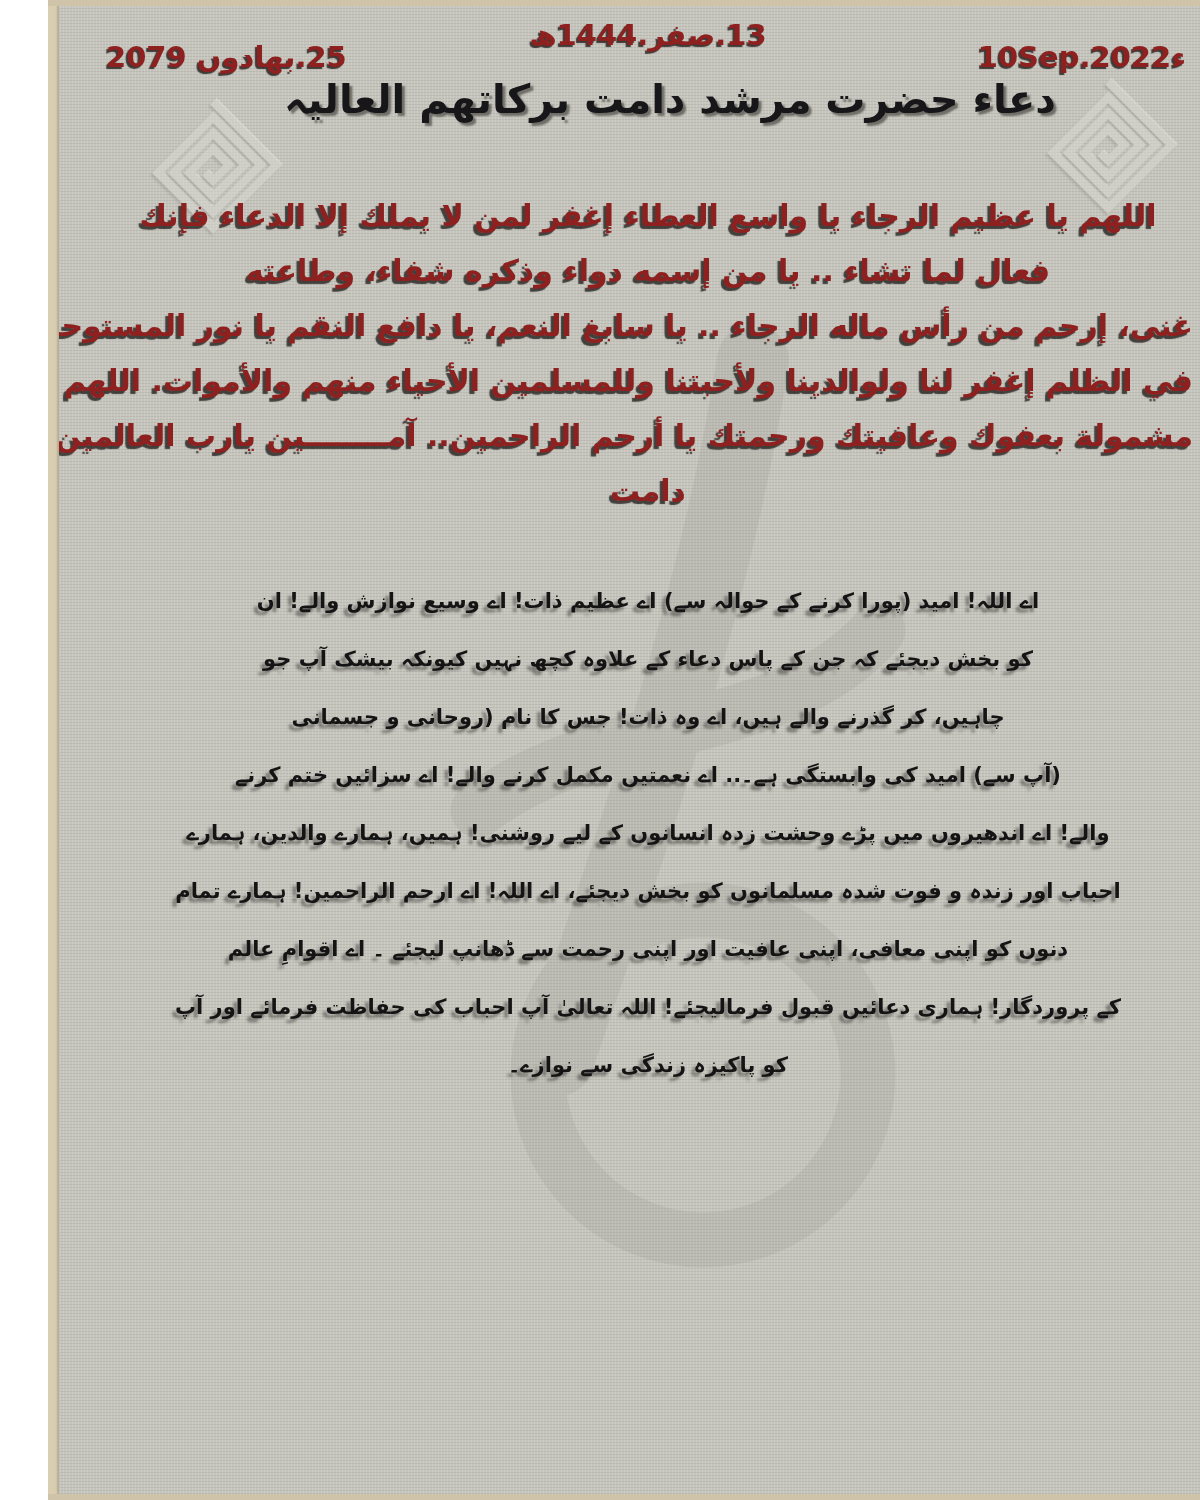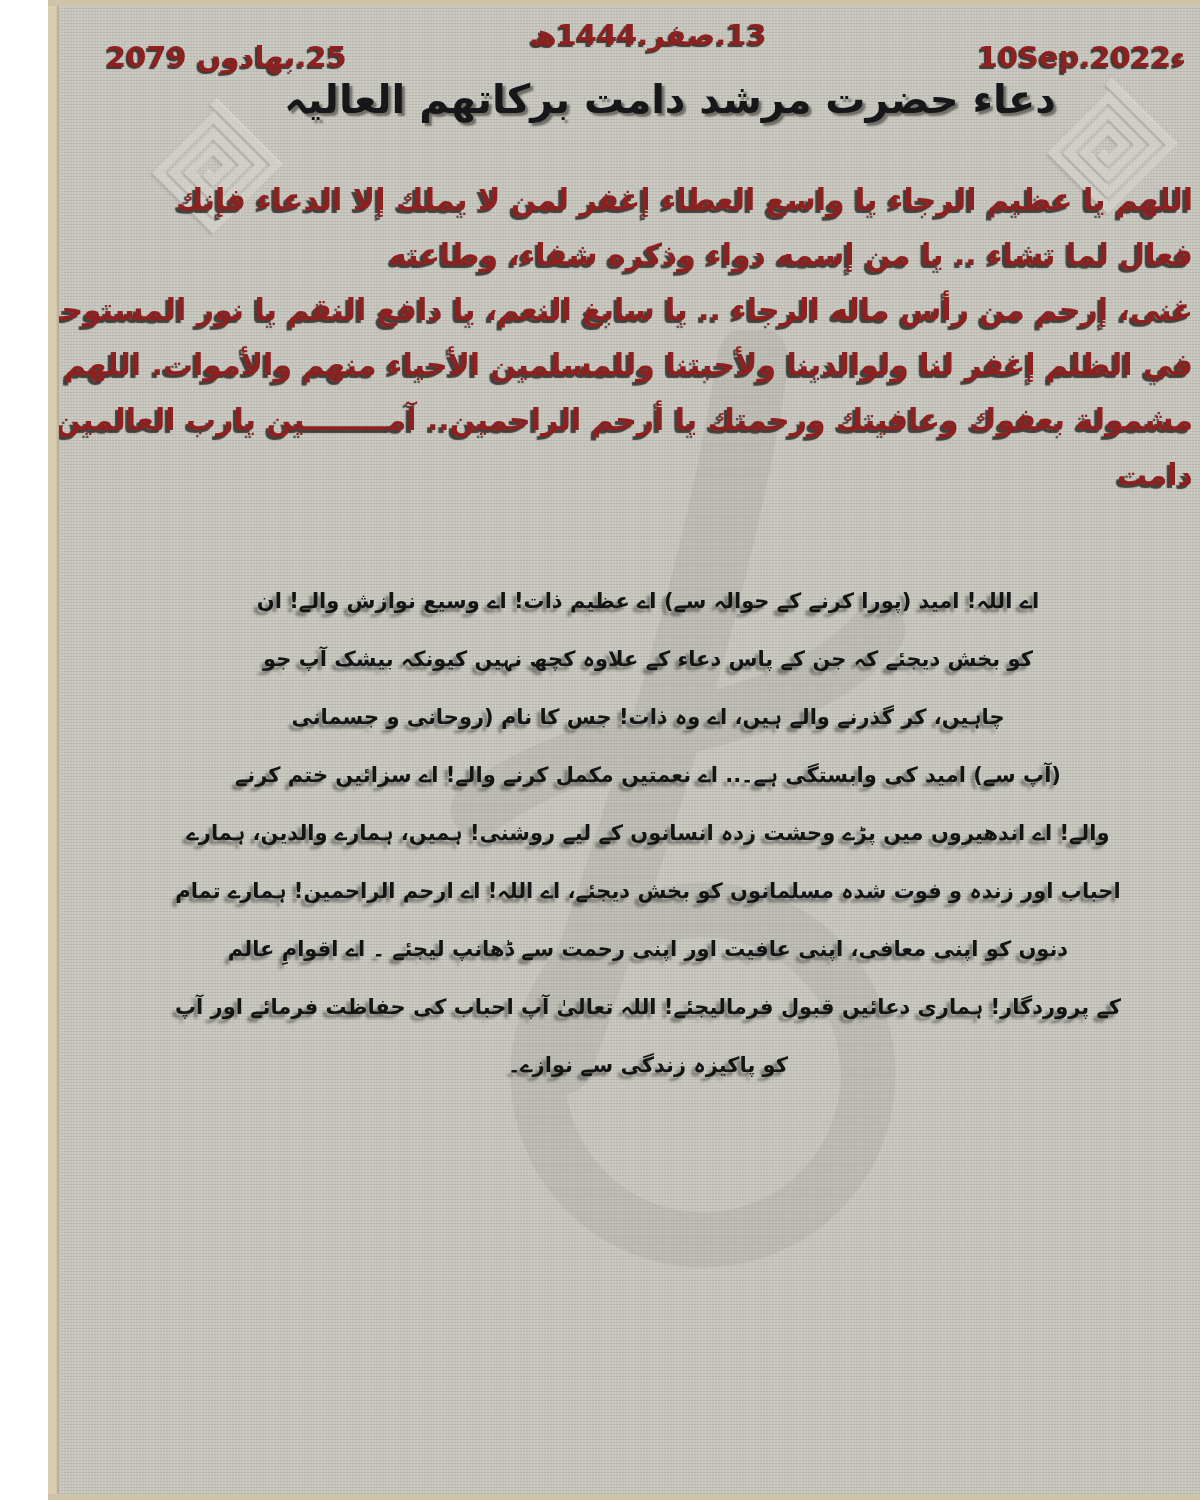--- a/index.html
+++ b/index.html
@@ -33,21 +33,21 @@
     text-shadow:-2px 2px 1px rgba(45,42,40,.9);white-space:nowrap;}
   .date.hijri{left:0;right:0;top:18px;text-align:center;}
   .date.gregorian{right:62px;top:40px;}
   .date.bikrami{left:58px;top:40px;}
 
   .title{position:absolute;left:0;right:0;top:76px;margin:0;text-align:center;
     font-size:40px;font-weight:bold;color:#17171a;
     text-shadow:3px 3px 2px rgba(96,94,88,.85);padding-left:44px;}
 
   
-  .arabic-block{position:absolute;left:55px;right:55px;top:172px;text-align:right;}
+  .arabic-block{position:absolute;left:55px;right:55px;top:188px;text-align:center;}
   .arabic-line{direction:rtl;white-space:nowrap;line-height:55px;font-size:30px;font-weight:bold;
     color:#8e2120;text-shadow:-3px 3px 1px rgba(42,40,38,.85);}
 
   
   .urdu-block{position:absolute;left:70px;right:70px;top:572px;text-align:center;}
   .urdu-line{direction:rtl;white-space:nowrap;line-height:58px;font-size:21px;font-weight:bold;
     color:#141414;text-shadow:-4px 4px 3px rgba(55,53,50,.55);}
 </style>
 </head>
 <body>

